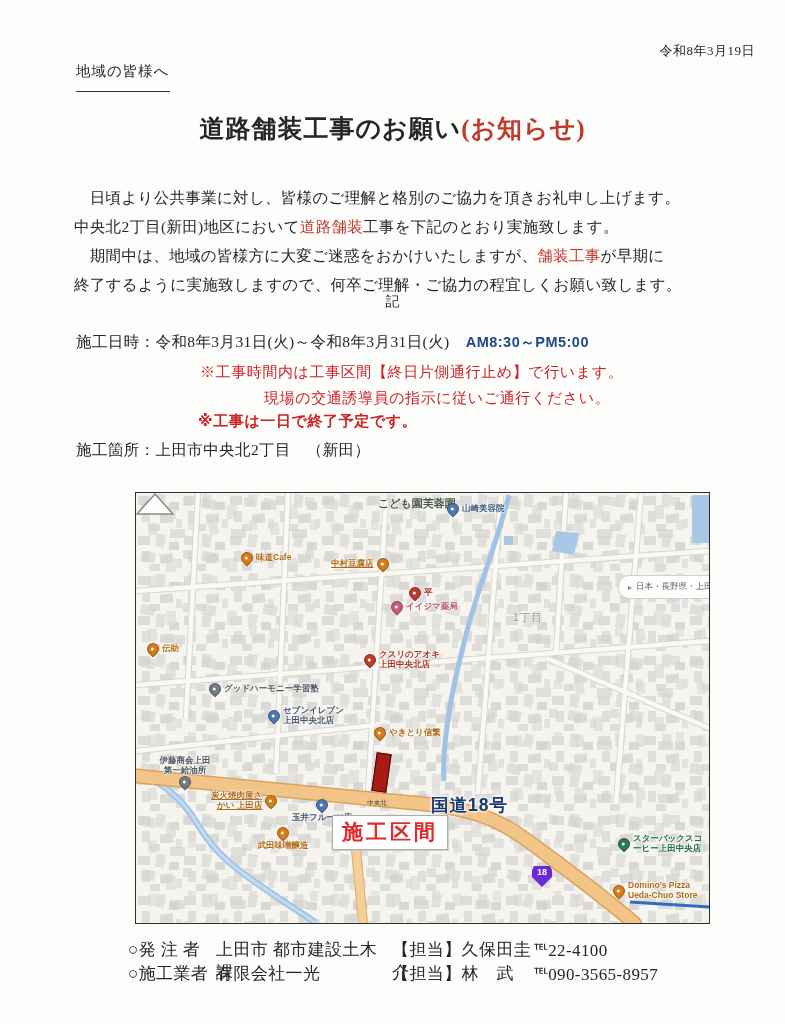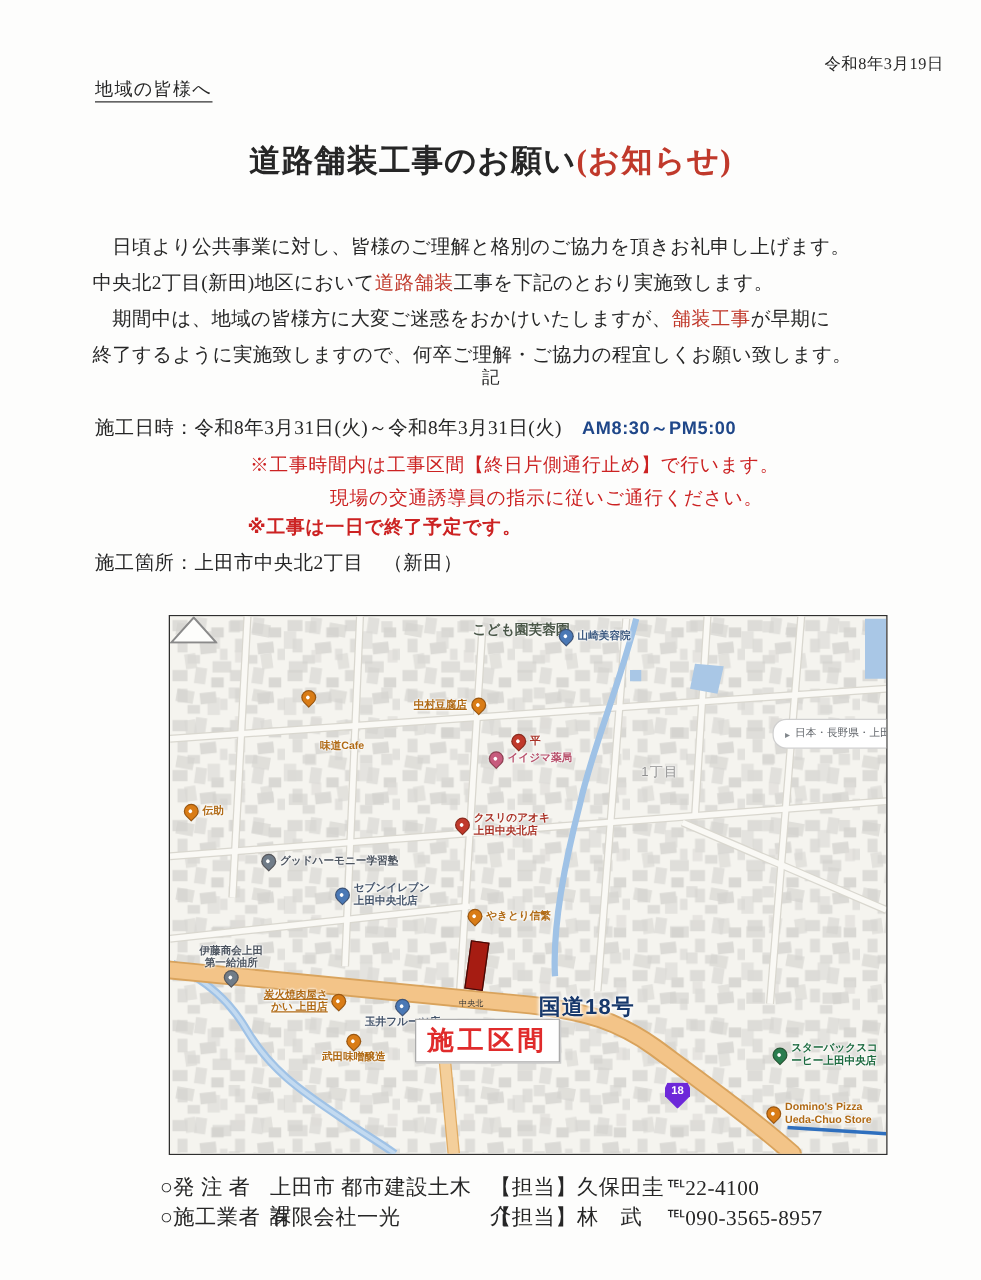--- a/index.html
+++ b/index.html
@@ -5,21 +5,21 @@
   html,body { margin:0; padding:0; background:#e8e8e8; }
   .page {
     position:relative; width:785px; height:1024px; margin:0 auto;
     background:#fdfdfc; overflow:hidden;
     font-family:"Liberation Serif","DejaVu Serif",serif; color:#262626;
   }
   .abs { position:absolute; }
 
   
   .doc-date { top:42px; right:30px; font-size:13px; letter-spacing:.5px; }
-  .recipient { top:62px; left:76px; font-size:14.5px; border-bottom:1.2px solid #333; padding-bottom:0; letter-spacing:1px; }
+  .recipient { top:62px; left:76px; font-size:14.5px; border-bottom:1.2px solid #333; padding-bottom:10px; letter-spacing:1px; }
   .title { top:112px; left:0; width:785px; text-align:center; font-size:25px; font-weight:600; letter-spacing:1px; }
   .para { top:183px; left:74px; width:650px; font-size:15.5px; line-height:29px; letter-spacing:.3px; }
   .ki { top:293px; left:0; width:785px; text-align:center; font-size:14px; }
   .sched { top:332px; left:76px; font-size:15.5px; letter-spacing:.4px; }
   .sched .time { margin-left:16px; font-family:"Liberation Sans","DejaVu Sans",sans-serif; font-size:14.5px; font-weight:600; letter-spacing:.5px; }
   .notice1 { top:363px; left:200px; font-size:15px; letter-spacing:.6px; }
   .notice2 { top:389px; left:264px; font-size:15px; letter-spacing:.6px; }
   .notice3 { top:412px; left:198px; font-size:15px; font-family:"Liberation Sans","DejaVu Sans",sans-serif; font-weight:700; letter-spacing:.6px; }
   .location { top:440px; left:76px; font-size:15.5px; letter-spacing:.4px; }
 
@@ -178,21 +178,21 @@
     </div>
 
     <div class="poi" style="top:10px;left:311px">
       <span class="pin" style="background-color: rgb(74, 120, 181);"></span>
       <span class="plabel" style="color: rgb(61, 90, 128);">
           <span>山崎美容院</span>
         </span>
     </div>
     <div class="poi" style="top:59px;left:105px">
       <span class="pin" style="background-color: rgb(217, 124, 22);"></span>
-      <span class="plabel" style="color: rgb(176, 106, 21); margin-top: 39px;">
+      <span class="plabel" style="color: rgb(176, 106, 21);">
           <span>味道Cafe</span>
         </span>
     </div>
     <div class="poi" style="top:65px;left:195px">
       <span class="plabel ta-r" style="color: rgb(176, 106, 21);">
           <span>中村豆腐店</span>
         </span>
       <span class="pin" style="background-color: rgb(217, 124, 22);"></span>
     </div>
     <div class="poi" style="top:94px;left:273px">

